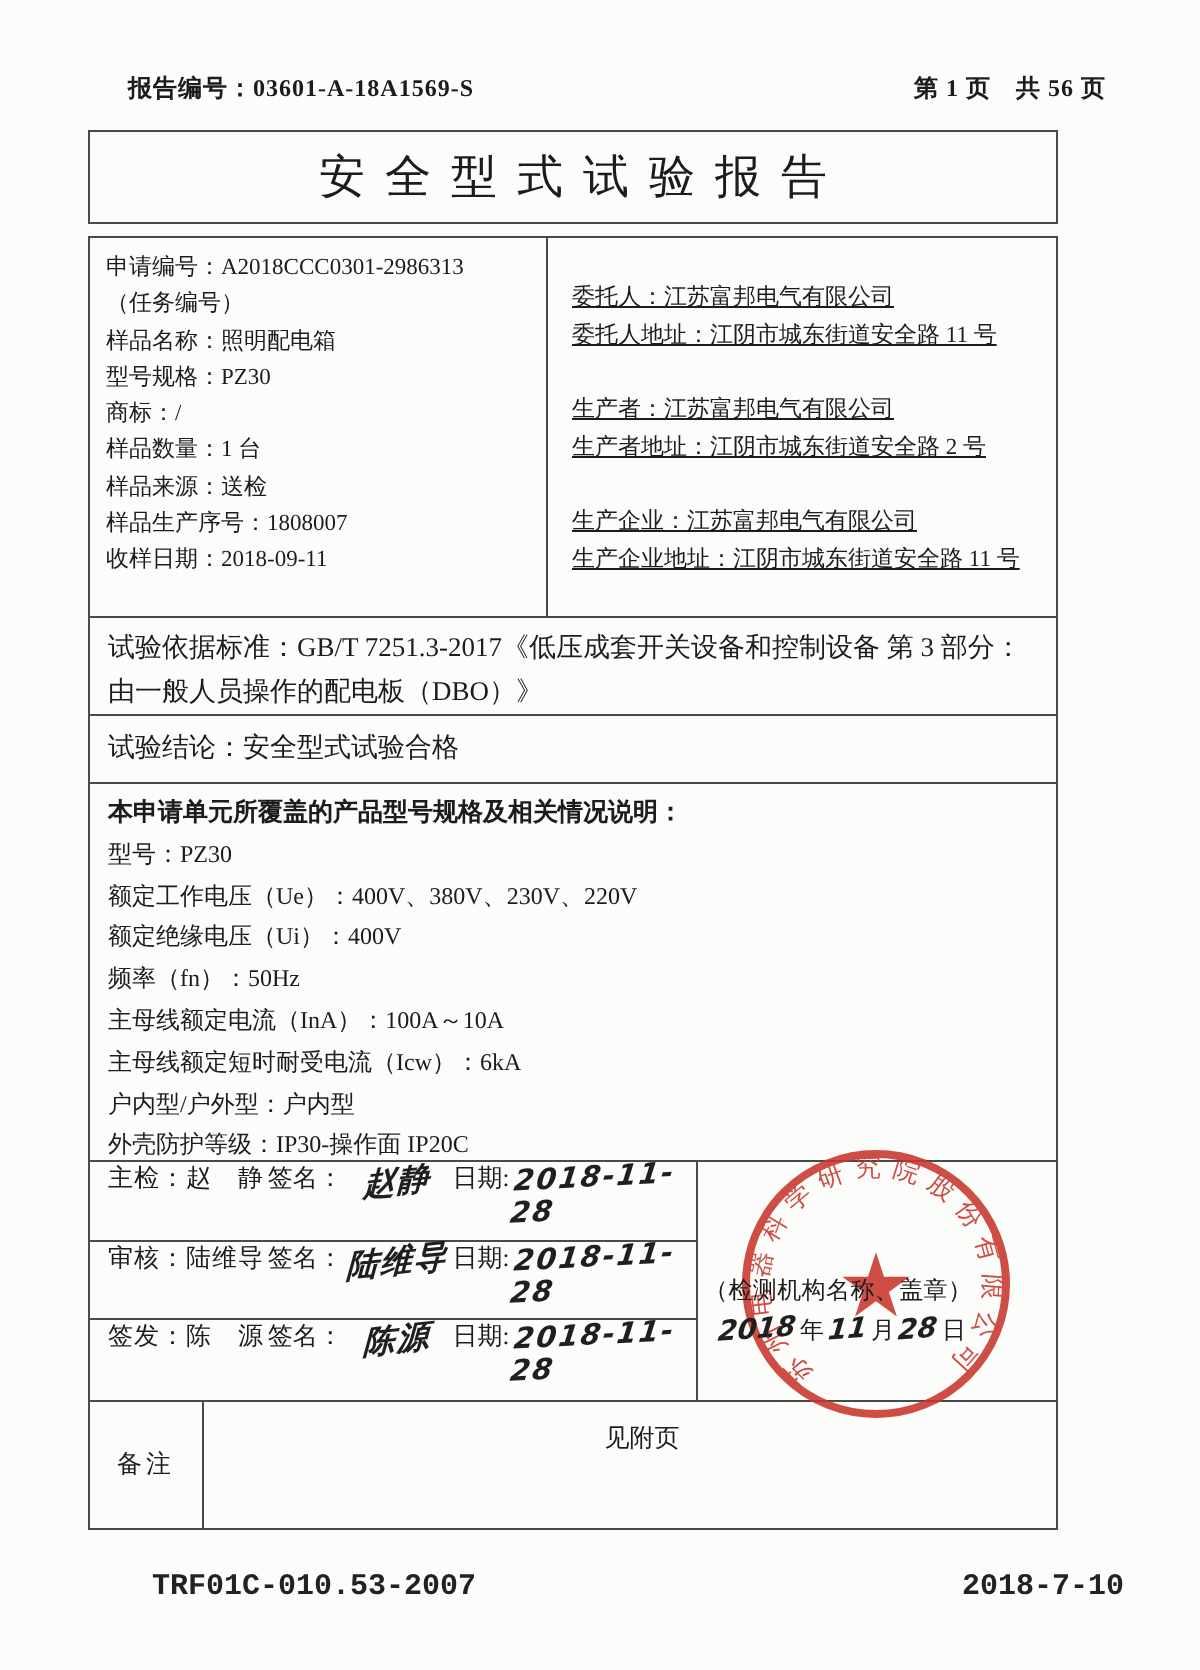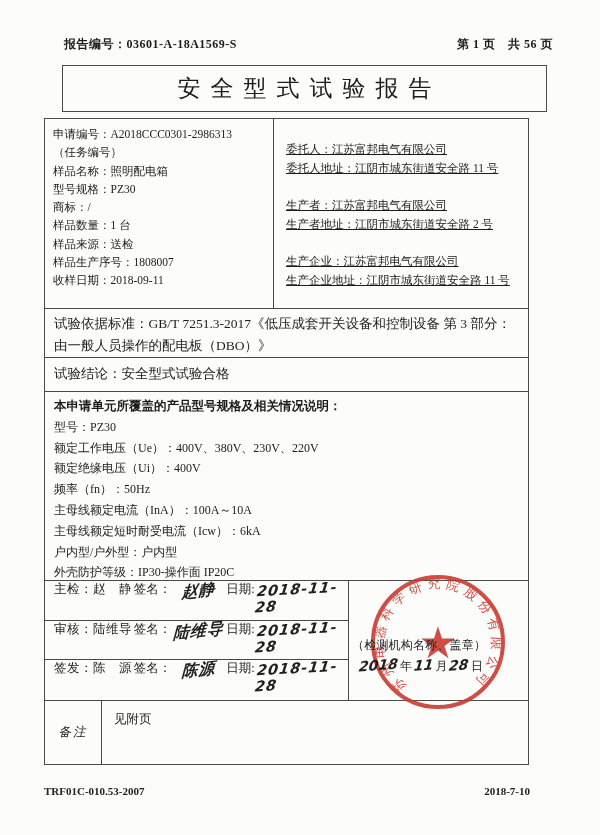--- a/index.html
+++ b/index.html
@@ -12,21 +12,21 @@
     overflow:hidden;
   }
   
   .header-line {
     position:absolute; top:36px; left:64px; width:489px;
     display:flex; justify-content:space-between;
     font-size:12px; font-weight:bold; letter-spacing:.5px;
   }
   
   .title-box {
-    position:absolute; top:65px; left:62px; width:485px; height:47px;
+    position:absolute; top:65px; left:44px; width:485px; height:47px;
     border:1.5px solid #4a4a4a;
     display:flex; align-items:center; justify-content:center;
   }
   .title-box h1 {
     font-size:23px; font-weight:500; letter-spacing:10px; text-indent:10px;
   }
   
   .main-table {
     position:absolute; top:118px; left:44px; width:485px; height:647px;
     border:1.5px solid #4a4a4a;
@@ -79,30 +79,30 @@
     font-size:12px; color:#1c1c1c; white-space:nowrap; letter-spacing:.2px;
   }
   .stamp-date { position:absolute; top:76px; left:8px; z-index:3; font-size:12px; white-space:nowrap; }
   .stamp-date .hw { font-size:14px; transform:rotate(-4deg) skewX(-10deg); margin:0 2px; }
 
   
   .sec-remark { height:64px; display:flex; }
   .remark-label {
     width:57px; border-right:1px solid #4a4a4a;
     display:flex; align-items:center; justify-content:center;
-    font-size:12.5px; letter-spacing:2px;font-style:italic;
-  }
-  .remark-content { flex:1; padding:10px 0 0 12px; font-size:12.5px; }
+    font-size:12.5px; letter-spacing:2px;
+  }
+  .remark-content { flex:1; padding:10px 0 0 12px; font-size:12.5px;text-align:center; }
 
   
   .footer-line {
-    position:absolute; top:785px; left:44px; width:486px;
+    position:absolute; top:785px; left:76px; width:486px;
     display:flex; justify-content:space-between;
-    font-family:Liberation Serif, serif;
-    font-size:11px; font-weight:bold; color:#222;
+    font-family:Liberation Mono, monospace;
+    font-size:15px; font-weight:bold; color:#222;
   }
 </style>
 </head>
 <body>
 
 <div class="header-line">
   <span>报告编号：03601-A-18A1569-S</span>
   <span>第 1 页　共 56 页</span>
 </div>
 

